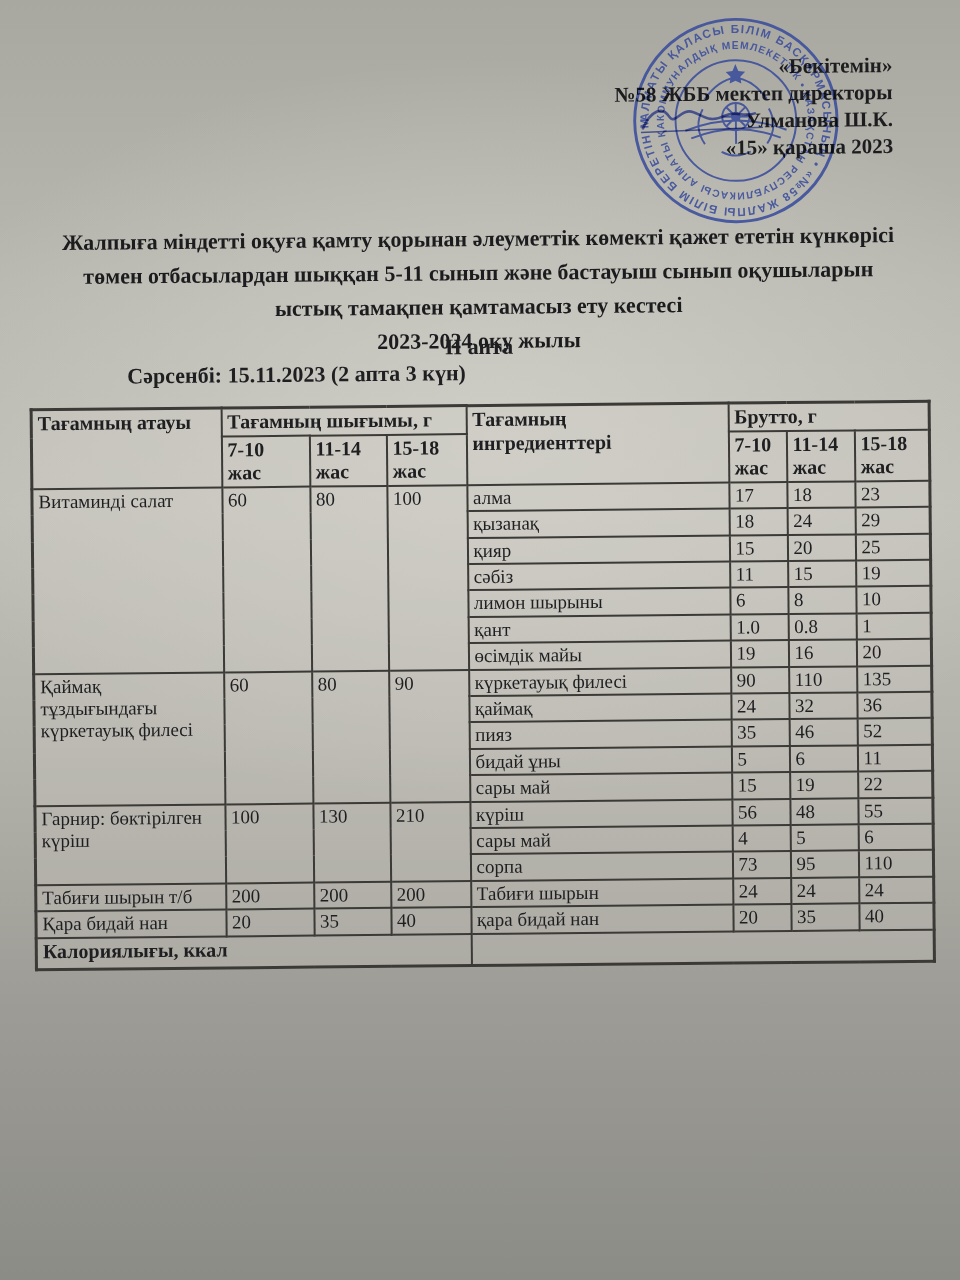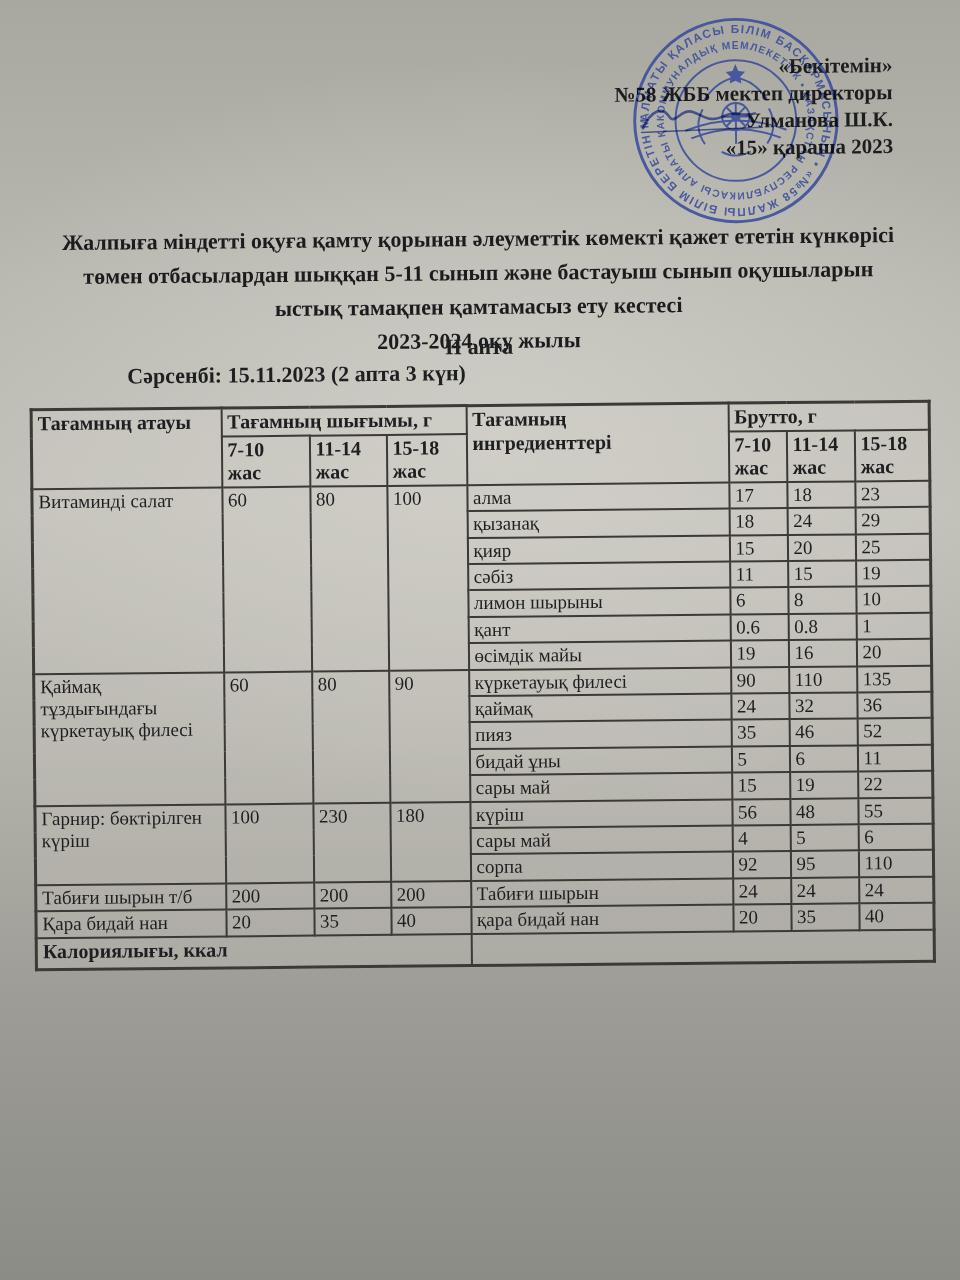--- a/index.html
+++ b/index.html
@@ -176,21 +176,21 @@
         <td>19</td>
       </tr>
       <tr>
         <td>лимон шырыны</td>
         <td>6</td>
         <td>8</td>
         <td>10</td>
       </tr>
       <tr>
         <td>қант</td>
-        <td>0.6</td>
+        <td>1.0</td>
         <td>0.8</td>
         <td>1</td>
       </tr>
       <tr>
         <td>өсімдік майы</td>
         <td>19</td>
         <td>16</td>
         <td>20</td>
       </tr>
 
@@ -225,36 +225,36 @@
       <tr>
         <td>сары май</td>
         <td>15</td>
         <td>19</td>
         <td>22</td>
       </tr>
 
       <tr>
         <td rowspan="3">Гарнир: бөктірілген күріш</td>
         <td rowspan="3">100</td>
-        <td rowspan="3">230</td>
-        <td rowspan="3">180</td>
+        <td rowspan="3">130</td>
+        <td rowspan="3">210</td>
         <td>күріш</td>
         <td>56</td>
         <td>48</td>
         <td>55</td>
       </tr>
       <tr>
         <td>сары май</td>
         <td>4</td>
         <td>5</td>
         <td>6</td>
       </tr>
       <tr>
         <td>сорпа</td>
-        <td>92</td>
+        <td>73</td>
         <td>95</td>
         <td>110</td>
       </tr>
 
       <tr>
         <td>Табиғи шырын т/б</td>
         <td>200</td>
         <td>200</td>
         <td>200</td>
         <td>Табиғи шырын</td>

